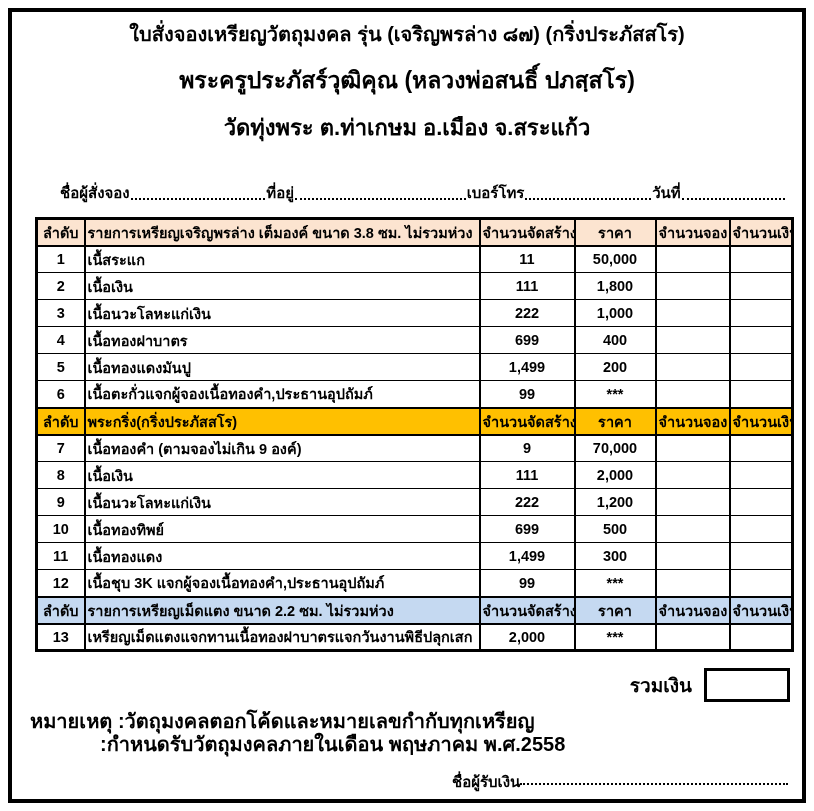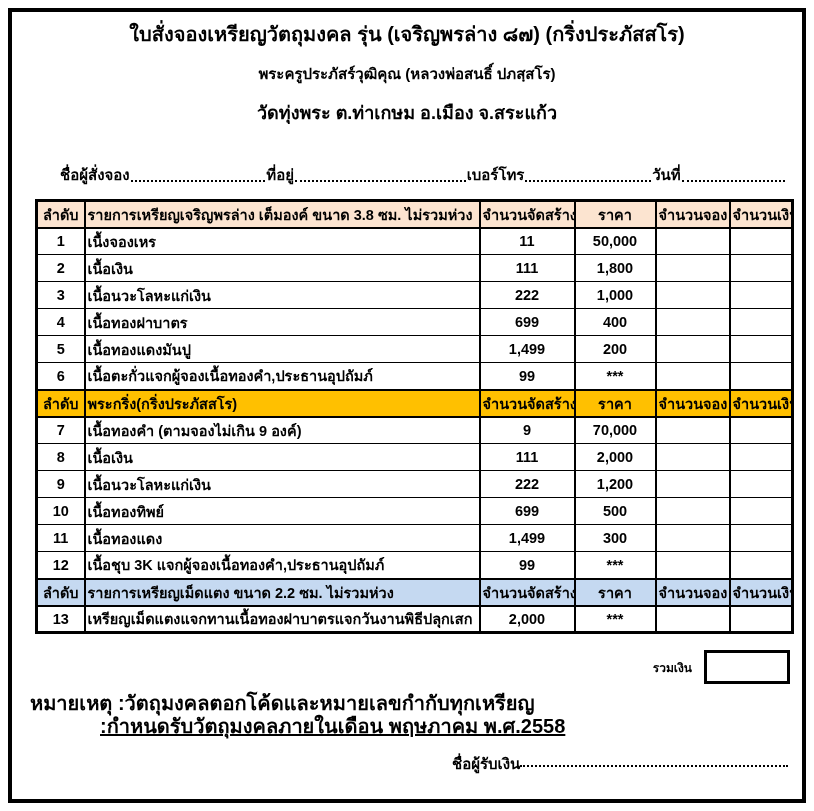--- a/index.html
+++ b/index.html
@@ -8,22 +8,22 @@
     font-family:"Liberation Sans","DejaVu Sans",sans-serif;
     color:#000;font-weight:bold;
   }
   .page-border{
     position:absolute;left:8px;top:8px;right:8px;bottom:8px;
     border:4px solid #000;box-sizing:border-box;
   }
   .content{position:absolute;left:0;top:0;width:814px;}
   .title-block{text-align:center;margin-top:18px;}
   .title-line1{font-size:20px;margin:0 0 12px 0;}
-  .title-line2{font-size:15px;margin:0 0 12px 0;}
-  .title-line3{font-size:18px;margin:0;}
+  .title-line2{font-size:23px;margin:0 0 12px 0;}
+  .title-line3{font-size:22px;margin:0;}
   
   .form-line{
     display:flex;align-items:center;
     margin:36px 28px 12px 60px;font-size:15px;
   }
   .form-line .lbl{white-space:nowrap;flex:0 0 auto;}
   .dotleader{border-bottom:2px dotted #000;height:12px;margin:0 1px;}
   .dl-name{flex:150 1 0;}
   .dl-addr{flex:190 1 0;}
   .dl-phone{flex:140 1 0;}
@@ -48,27 +48,27 @@
   .col-desc{width:395px;}
   .col-qty{width:95px;}
   .col-price{width:81px;}
   .col-order{width:74px;}
   .col-amount{width:63px;}
   
   .total-row{
     width:755px;margin:3px 0 0 35px;
     display:flex;justify-content:flex-end;align-items:center;
   }
-  .total-label{font-size:12px;margin-right:12px;}
+  .total-label{font-size:19px;margin-right:12px;}
   .total-box{
     width:80px;height:28px;border:3px solid #000;background:#fff;
   }
   
   .notes{margin:8px 0 0 30px;font-size:20px;line-height:23px;}
-  .note-cont{padding-left:70px;text-decoration:underline;}
+  .note-cont{padding-left:70px;}
   .receiver-line{
     display:flex;align-items:flex-start;
     margin:14px 26px 0 452px;font-size:15px;
   }
   .receiver-line .lbl{white-space:nowrap;flex:0 0 auto;}
   .dl-receiver{flex:1 1 auto;height:13px;border-bottom:2px dotted #000;}
 </style>
 </head>
 <body>
 
@@ -106,21 +106,21 @@
         <tr class="section-header" style="background-color: rgb(252, 228, 208);">
           <td>ลำดับ</td>
           <td class="desc">รายการเหรียญเจริญพรล่าง เต็มองค์ ขนาด 3.8 ซม. ไม่รวมห่วง</td>
           <td>จำนวนจัดสร้าง</td>
           <td>ราคา</td>
           <td>จำนวนจอง</td>
           <td>จำนวนเงิน</td>
         </tr>
         <tr>
           <td>1</td>
-          <td class="desc">เนื้งจองเหร</td>
+          <td class="desc">เนื้สระแก</td>
           <td>11</td>
           <td>50,000</td>
           <td></td>
           <td></td>
         </tr>
         <tr>
           <td>2</td>
           <td class="desc">เนื้อเงิน</td>
           <td>111</td>
           <td>1,800</td>

